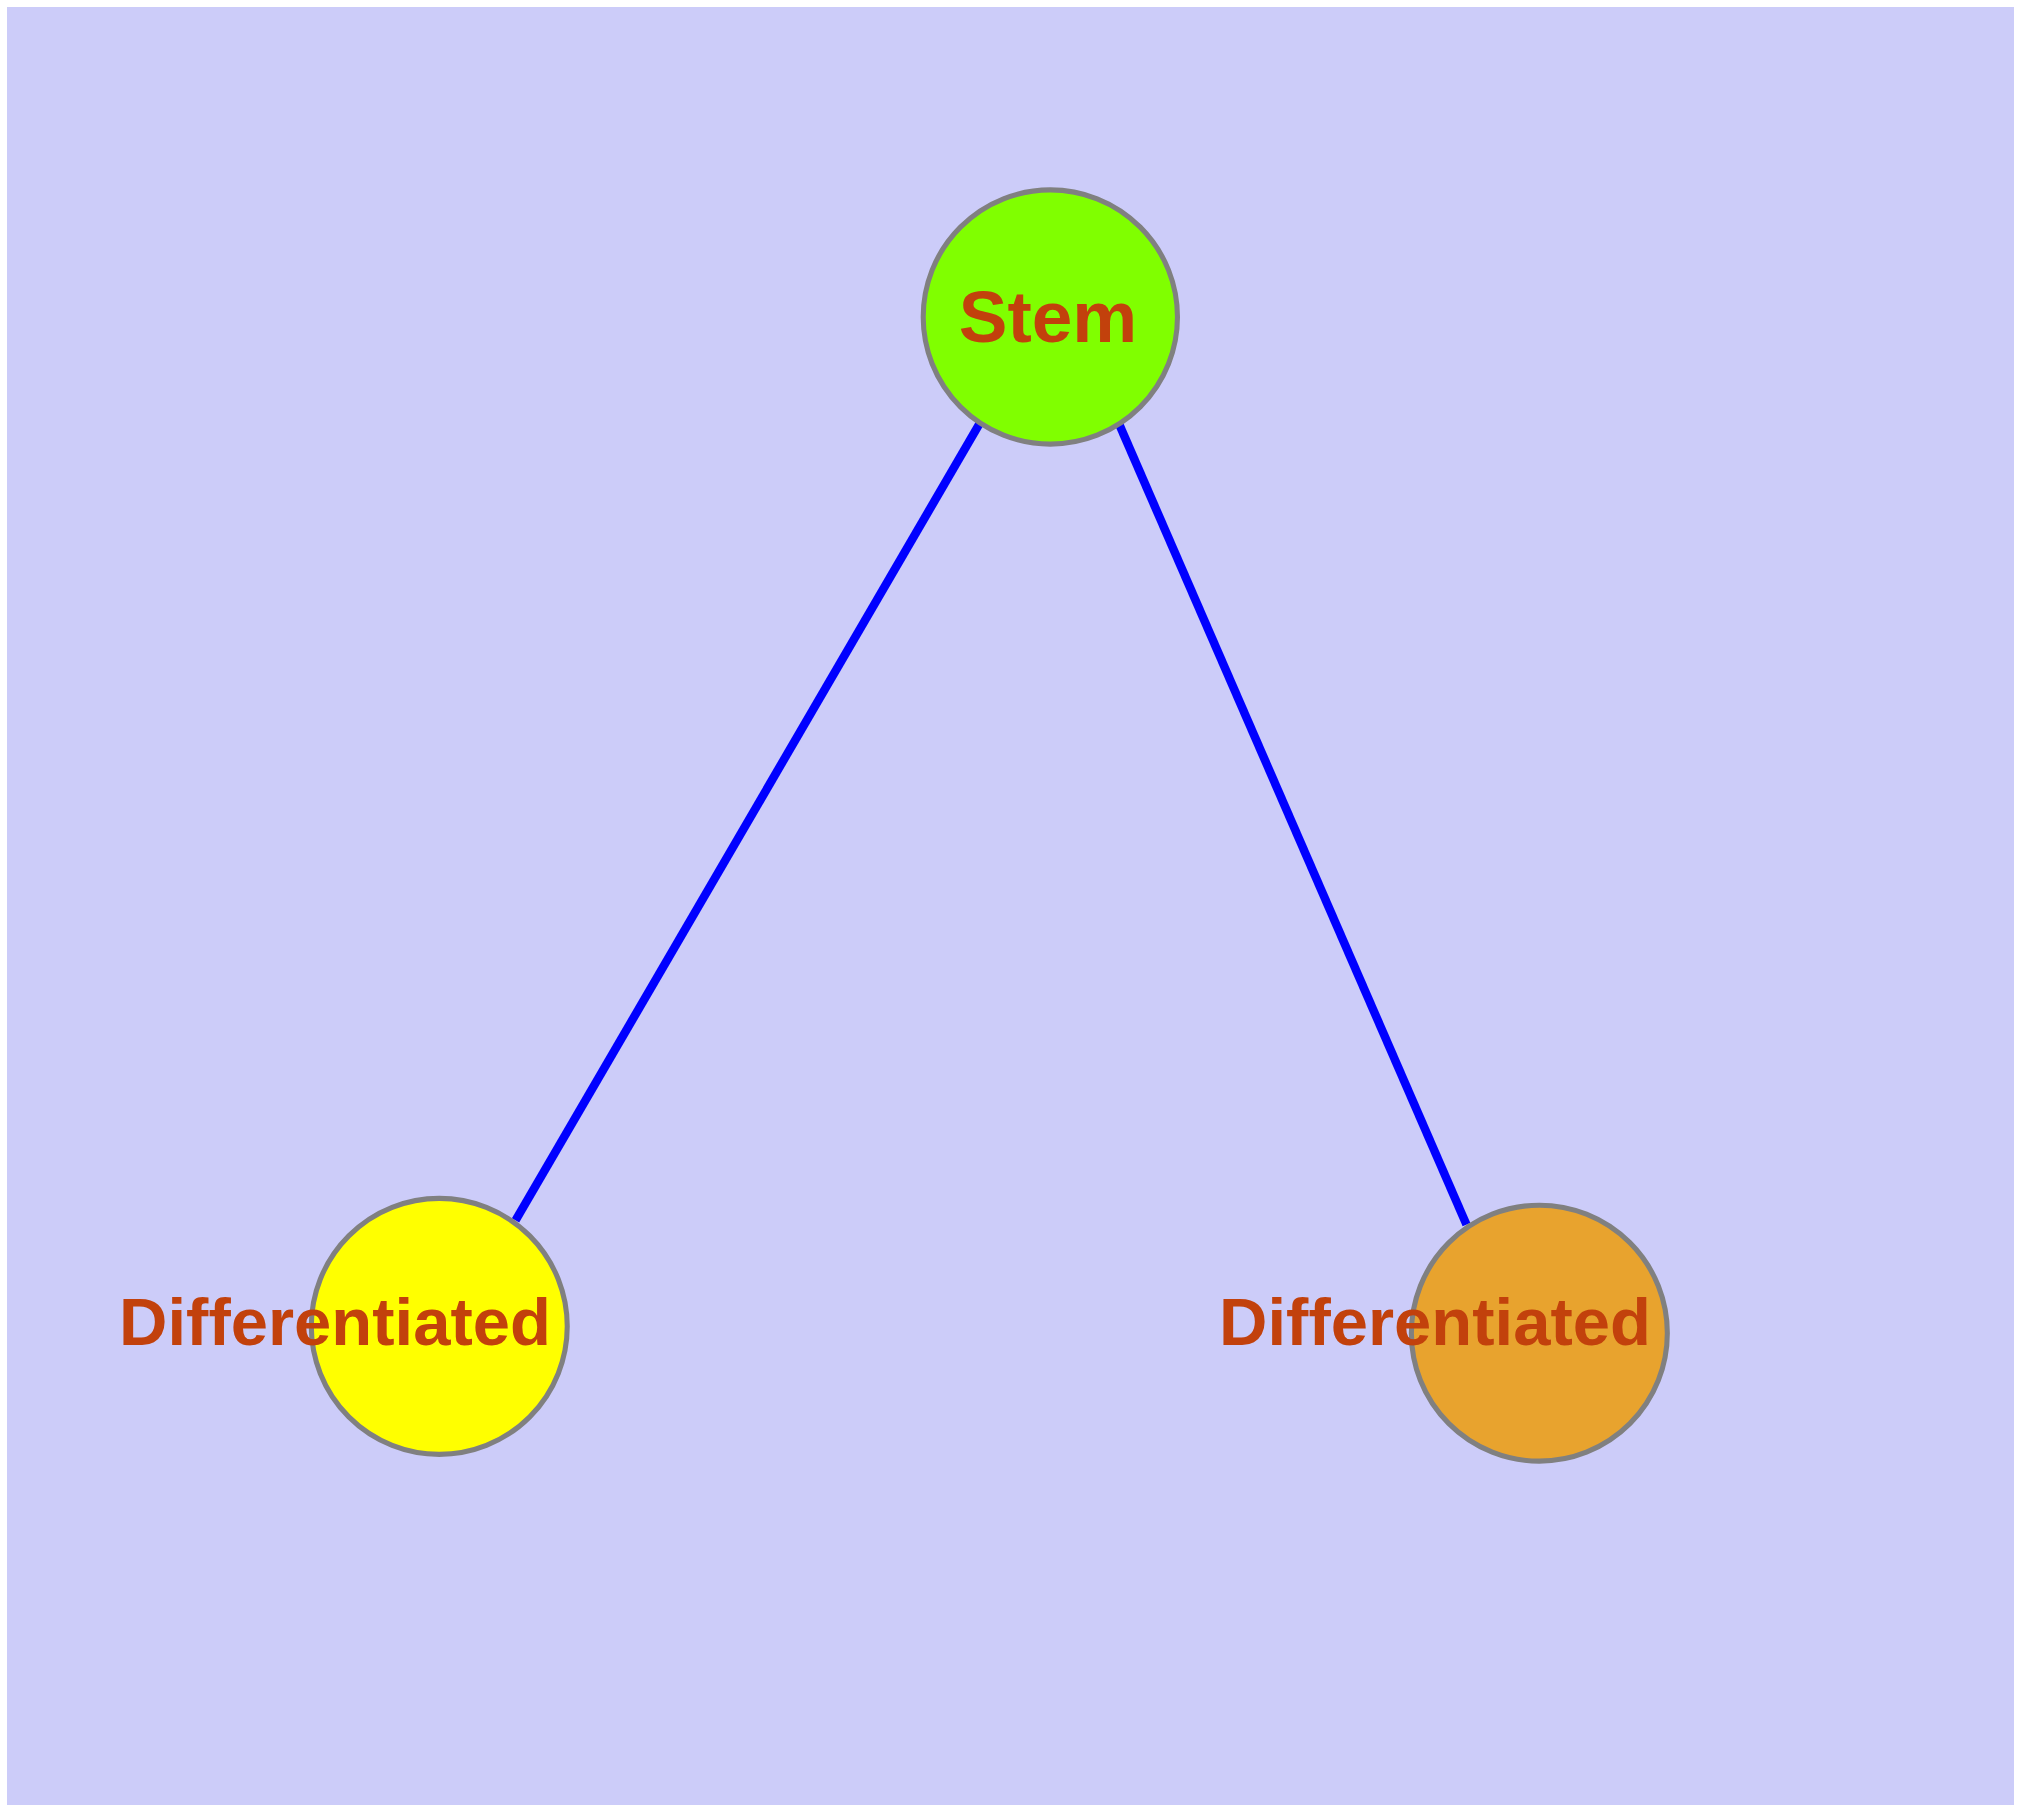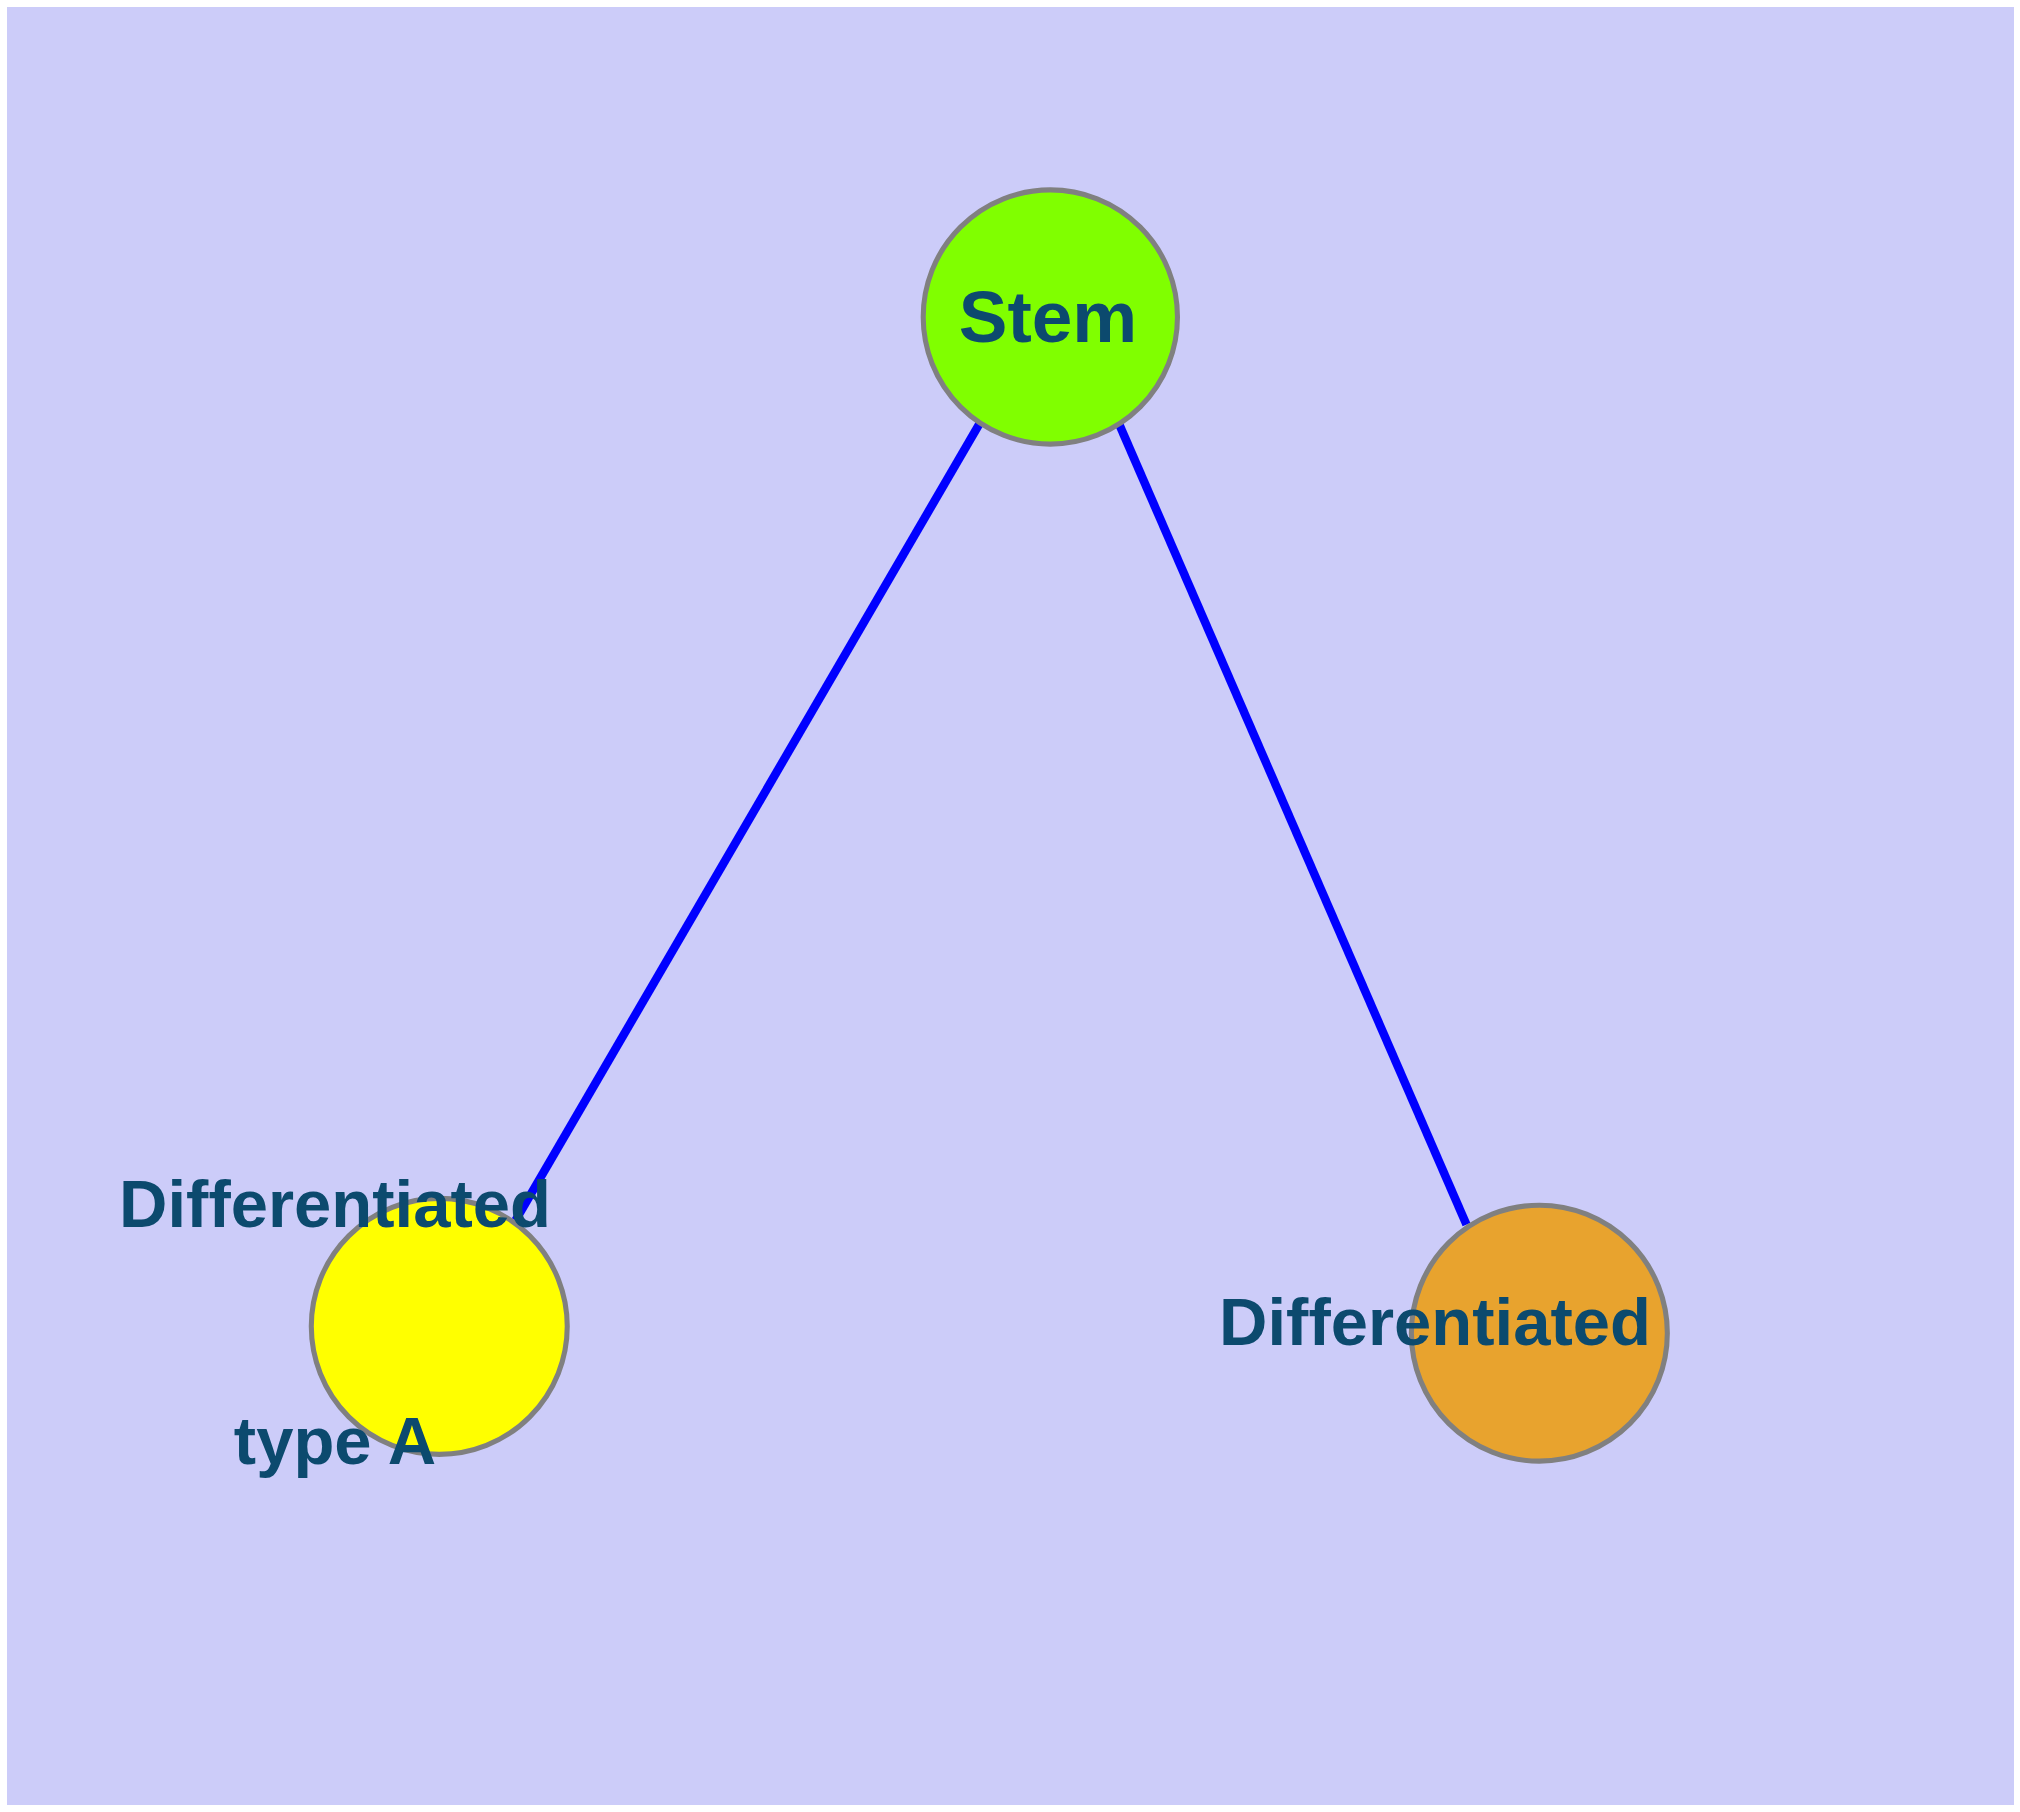--- a/index.html
+++ b/index.html
@@ -28,21 +28,21 @@
   #graph-svg {
     position: absolute;
     left: 0;
     top: 0;
     width: 2021px;
     height: 1812px;
     display: block;
   }
   .node-label {
     position: absolute;
-    color: #0c4a6e;
+    color: #c2410c;
     font-weight: bold;
     font-family: "Liberation Sans", sans-serif;
     white-space: pre;
     text-align: center;
     line-height: 1.18;
     pointer-events: none;
     transform: translate(-50%, -50%);
   }
   .node-label.single {
     font-size: 73px;
@@ -66,20 +66,19 @@
       <circle cx="518" cy="1565" r="151" fill="#ffff00" stroke="#808080" stroke-width="6"></circle>
       <circle cx="1816" cy="1573" r="151" fill="#e8a32e" stroke="#808080" stroke-width="6"></circle>
       <circle cx="1239" cy="374" r="150" fill="#80ff00" stroke="#808080" stroke-width="6"></circle>
     </g>
   </svg>
 
   <div class="node-label single" style="left:1048px; top:317px;">Stem</div>
 
   <div class="node-label multi" style="left:335px; top:1322px;">
     <div>Differentiated</div>
-    <div>type A</div>
   </div>
 
   <div class="node-label multi" style="left:1435px; top:1322px;">
     <div>Differentiated</div>
   </div>
 </div>
 
 
 </body></html>

